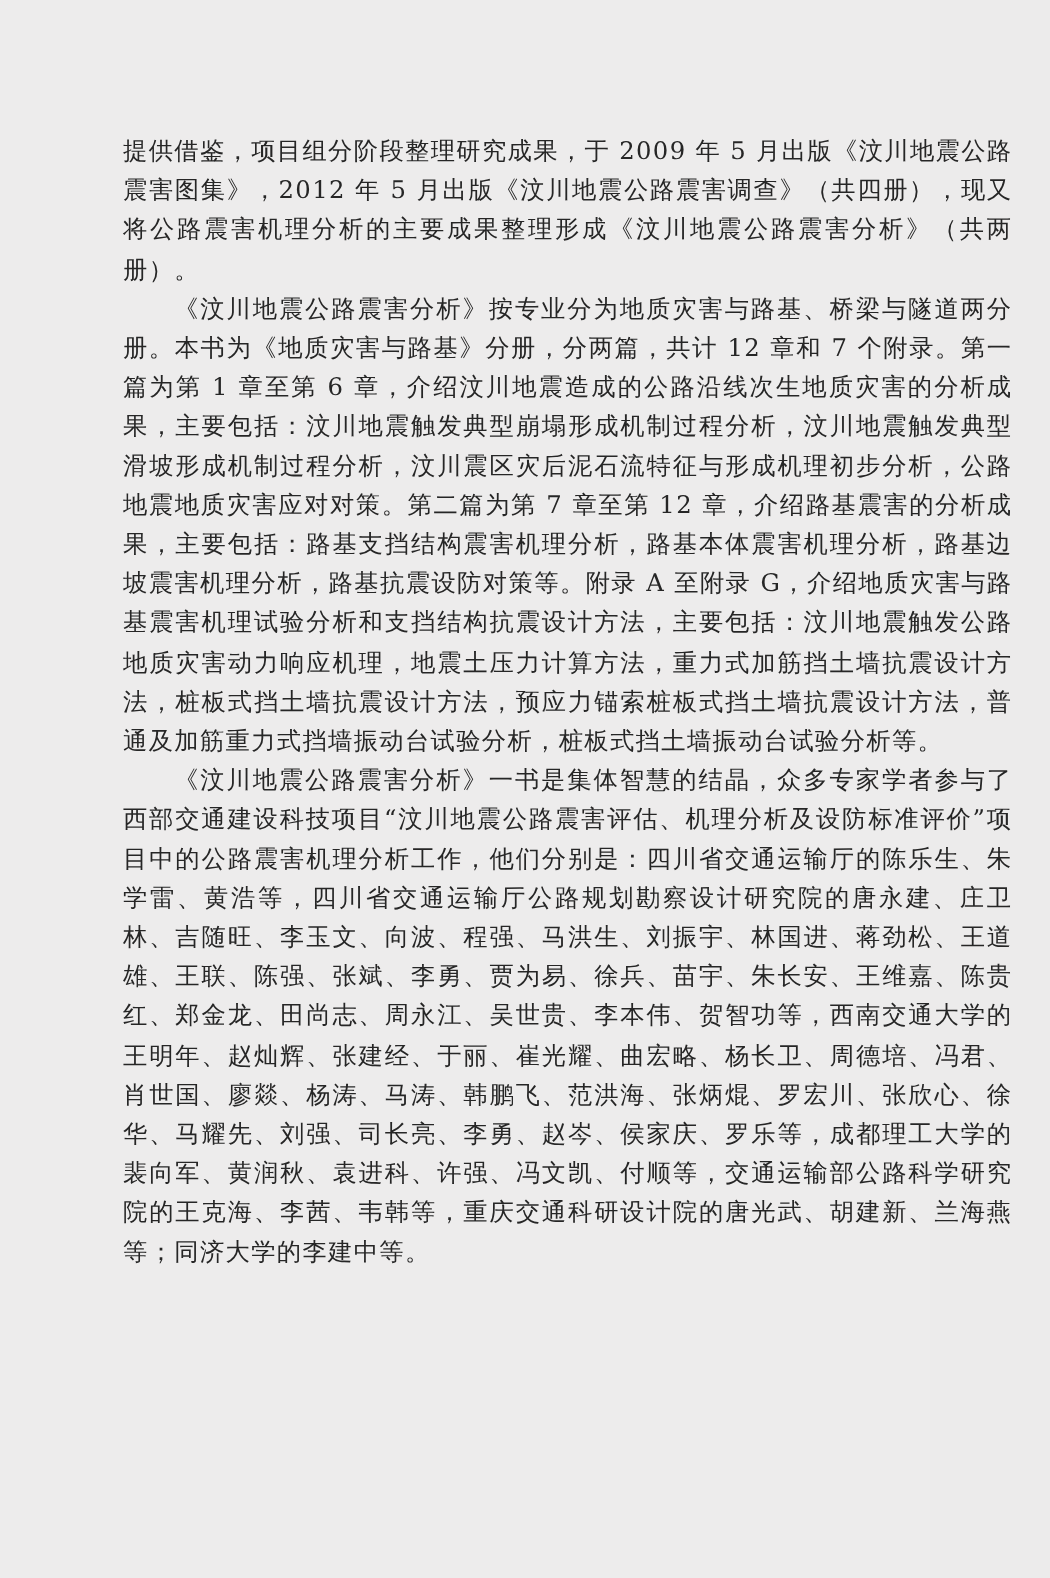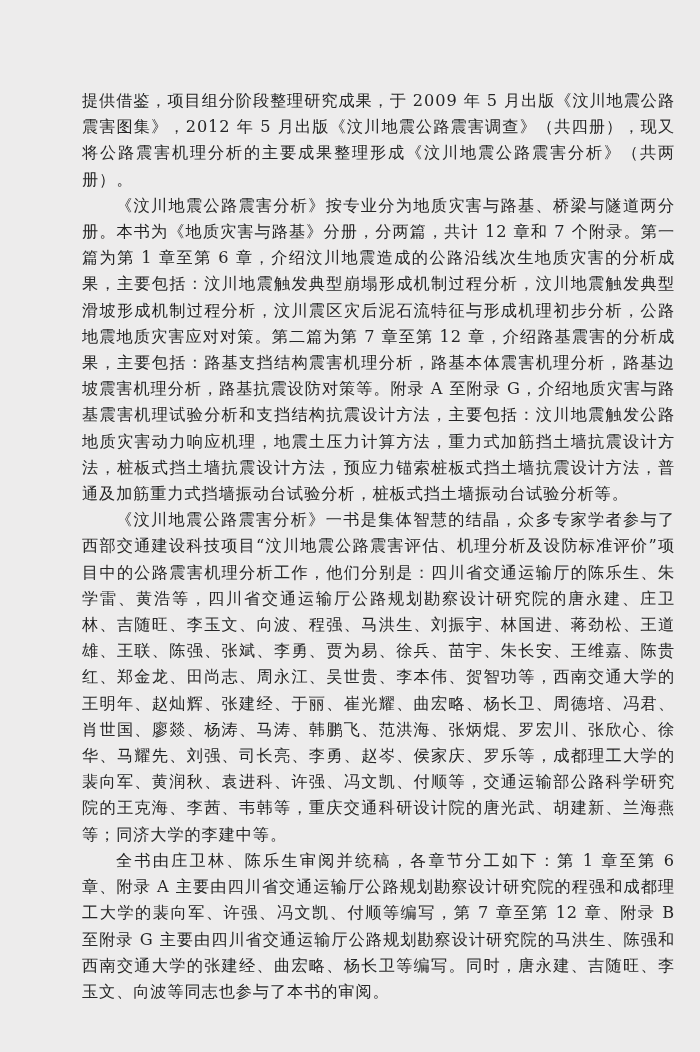--- a/index.html
+++ b/index.html
@@ -37,15 +37,14 @@
   }
 </style>
 </head>
 <body>
 
 <div class="page">
   <div class="text-block">
     <p class="para">提供借鉴，项目组分阶段整理研究成果，于 2009 年 5 月出版《汶川地震公路震害图集》，2012 年 5 月出版《汶川地震公路震害调查》（共四册），现又将公路震害机理分析的主要成果整理形成《汶川地震公路震害分析》（共两册）。</p>
     <p class="para indent">《汶川地震公路震害分析》按专业分为地质灾害与路基、桥梁与隧道两分册。本书为《地质灾害与路基》分册，分两篇，共计 12 章和 7 个附录。第一篇为第 1 章至第 6 章，介绍汶川地震造成的公路沿线次生地质灾害的分析成果，主要包括：汶川地震触发典型崩塌形成机制过程分析，汶川地震触发典型滑坡形成机制过程分析，汶川震区灾后泥石流特征与形成机理初步分析，公路地震地质灾害应对对策。第二篇为第 7 章至第 12 章，介绍路基震害的分析成果，主要包括：路基支挡结构震害机理分析，路基本体震害机理分析，路基边坡震害机理分析，路基抗震设防对策等。附录 A 至附录 G，介绍地质灾害与路基震害机理试验分析和支挡结构抗震设计方法，主要包括：汶川地震触发公路地质灾害动力响应机理，地震土压力计算方法，重力式加筋挡土墙抗震设计方法，桩板式挡土墙抗震设计方法，预应力锚索桩板式挡土墙抗震设计方法，普通及加筋重力式挡墙振动台试验分析，桩板式挡土墙振动台试验分析等。</p>
     <p class="para indent">《汶川地震公路震害分析》一书是集体智慧的结晶，众多专家学者参与了西部交通建设科技项目“汶川地震公路震害评估、机理分析及设防标准评价”项目中的公路震害机理分析工作，他们分别是：四川省交通运输厅的陈乐生、朱学雷、黄浩等，四川省交通运输厅公路规划勘察设计研究院的唐永建、庄卫林、吉随旺、李玉文、向波、程强、马洪生、刘振宇、林国进、蒋劲松、王道雄、王联、陈强、张斌、李勇、贾为易、徐兵、苗宇、朱长安、王维嘉、陈贵红、郑金龙、田尚志、周永江、吴世贵、李本伟、贺智功等，西南交通大学的王明年、赵灿辉、张建经、于丽、崔光耀、曲宏略、杨长卫、周德培、冯君、肖世国、廖燚、杨涛、马涛、韩鹏飞、范洪海、张炳焜、罗宏川、张欣心、徐华、马耀先、刘强、司长亮、李勇、赵岑、侯家庆、罗乐等，成都理工大学的裴向军、黄润秋、袁进科、许强、冯文凯、付顺等，交通运输部公路科学研究院的王克海、李茜、韦韩等，重庆交通科研设计院的唐光武、胡建新、兰海燕等；同济大学的李建中等。</p>
-    <p class="para indent">全书由庄卫林、陈乐生审阅并统稿，各章节分工如下：第 1 章至第 6 章、附录 A 主要由四川省交通运输厅公路规划勘察设计研究院的程强和成都理工大学的裴向军、许强、冯文凯、付顺等编写，第 7 章至第 12 章、附录 B 至附录 G 主要由四川省交通运输厅公路规划勘察设计研究院的马洪生、陈强和西南交通大学的张建经、曲宏略、杨长卫等编写。同时，唐永建、吉随旺、李玉文、向波等同志也参与了本书的审阅。</p>
   </div>
 </div>
 
 </body></html>

